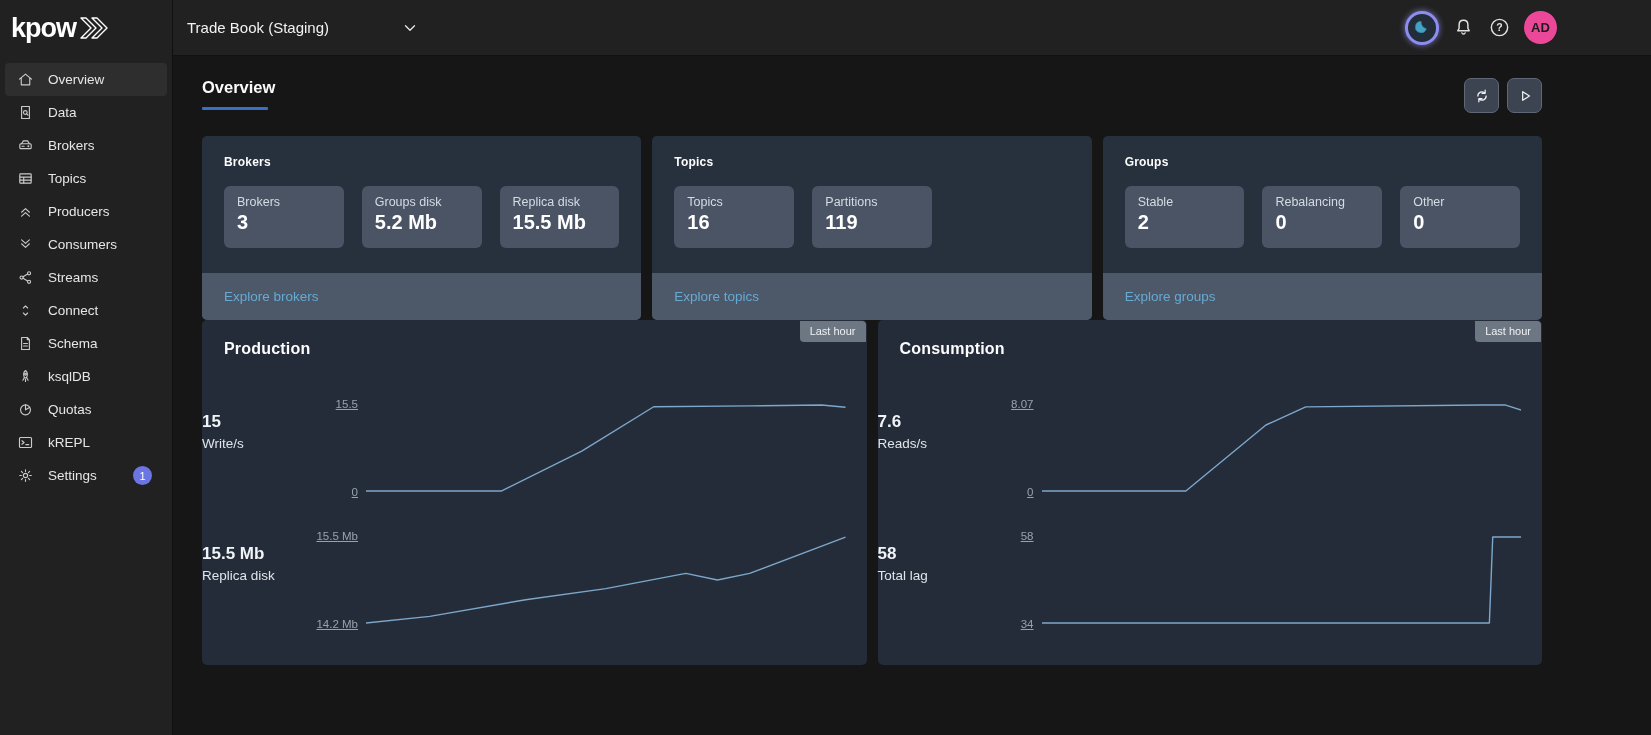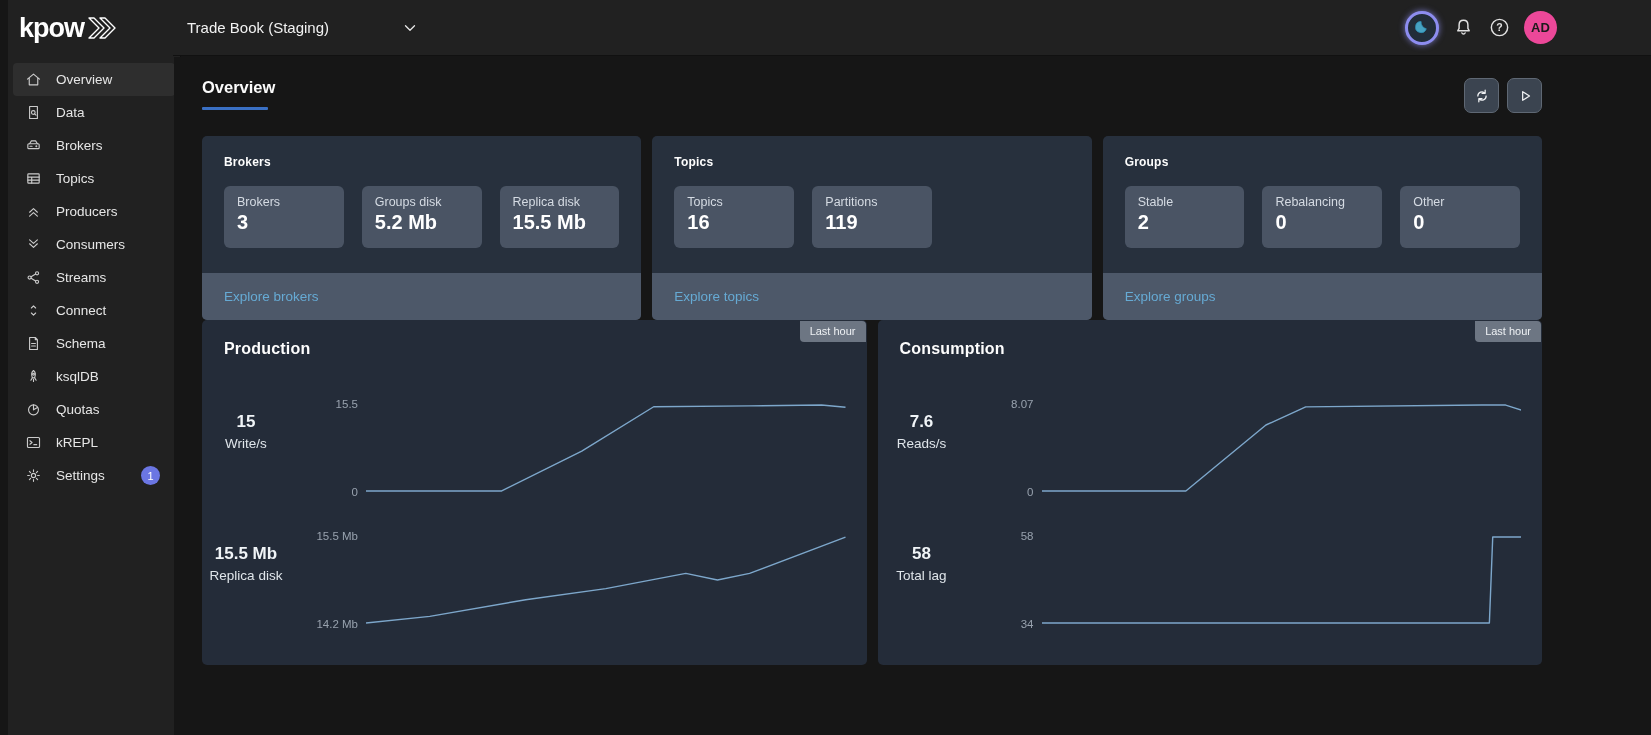--- a/index.html
+++ b/index.html
@@ -6,21 +6,21 @@
   html,body { width:1651px; height:735px; }
   body {
     position: relative;
     background:#161616;
     font-family:"Liberation Sans", sans-serif;
     color:#e8e8e8;
     overflow:hidden;
   }
   
   .sidebar {
-    position:absolute; left:8px; top:0; width:173px; height:735px;
+    position:absolute; left:0; top:0; width:173px; height:735px;
     background:#212121; border-right:1px solid #101010;
   }
   .logo-row { height:56px; display:flex; align-items:center; padding-left:11px; gap:3px; }
   .logo-text { font-size:27px; font-weight:700; color:#ffffff; letter-spacing:-1px; }
   .nav { padding-top:7px; }
   .nav-item {
     height:33px; display:flex; align-items:center; gap:14px;
     padding-left:12px; margin:0 5px; border-radius:4px;
     font-size:13.5px; font-weight:500; color:#e6e6e6; cursor:pointer; position:relative;
   }
@@ -80,25 +80,25 @@
   
   .charts-row { display:flex; gap:11px; }
   .chart-card { flex:1; height:345px; background:#242c39; border-radius:5px; position:relative; padding:20px 0 0; }
   .time-badge {
     position:absolute; top:1px; right:1px; background:#6d7683; color:#eef1f4;
     font-size:11px; padding:4px 10px 5px; border-radius:0 4px 0 4px;
   }
   .chart-title { font-size:16px; font-weight:700; color:#fdfdfd; padding-left:22px; letter-spacing:.2px; }
   .chart-row { display:flex; margin-top:44px; height:92px; padding-right:21px; }
   .chart-row + .chart-row { margin-top:40px; }
-  .chart-stat { width:88px; text-align:center; padding-top:10px; }
+  .chart-stat { width:88px; text-align:left; padding-top:10px; }
   .stat-value { font-size:17px; font-weight:600; color:#f0f4f7; }
   .stat-label { font-size:13.5px; color:#dfe5ea; margin-top:4px; }
   .axis-col { width:76px; position:relative; }
-  .axis-top, .axis-bottom { position:absolute; right:8px; font-size:11.5px; color:#98a2ae; white-space:nowrap; }
+  .axis-top, .axis-bottom { position:absolute; right:8px; font-size:11.5px; color:#98a2ae; white-space:nowrap;text-decoration:underline; }
   .axis-top { top:-4px; }
   .axis-bottom { bottom:-4px; }
   .plot { flex:1; height:100%; }
   .plot svg { display:block; width:100%; height:100%; }
 </style>
 </head>
 <body>
 
 <div class="sidebar">
   <div class="logo-row">

